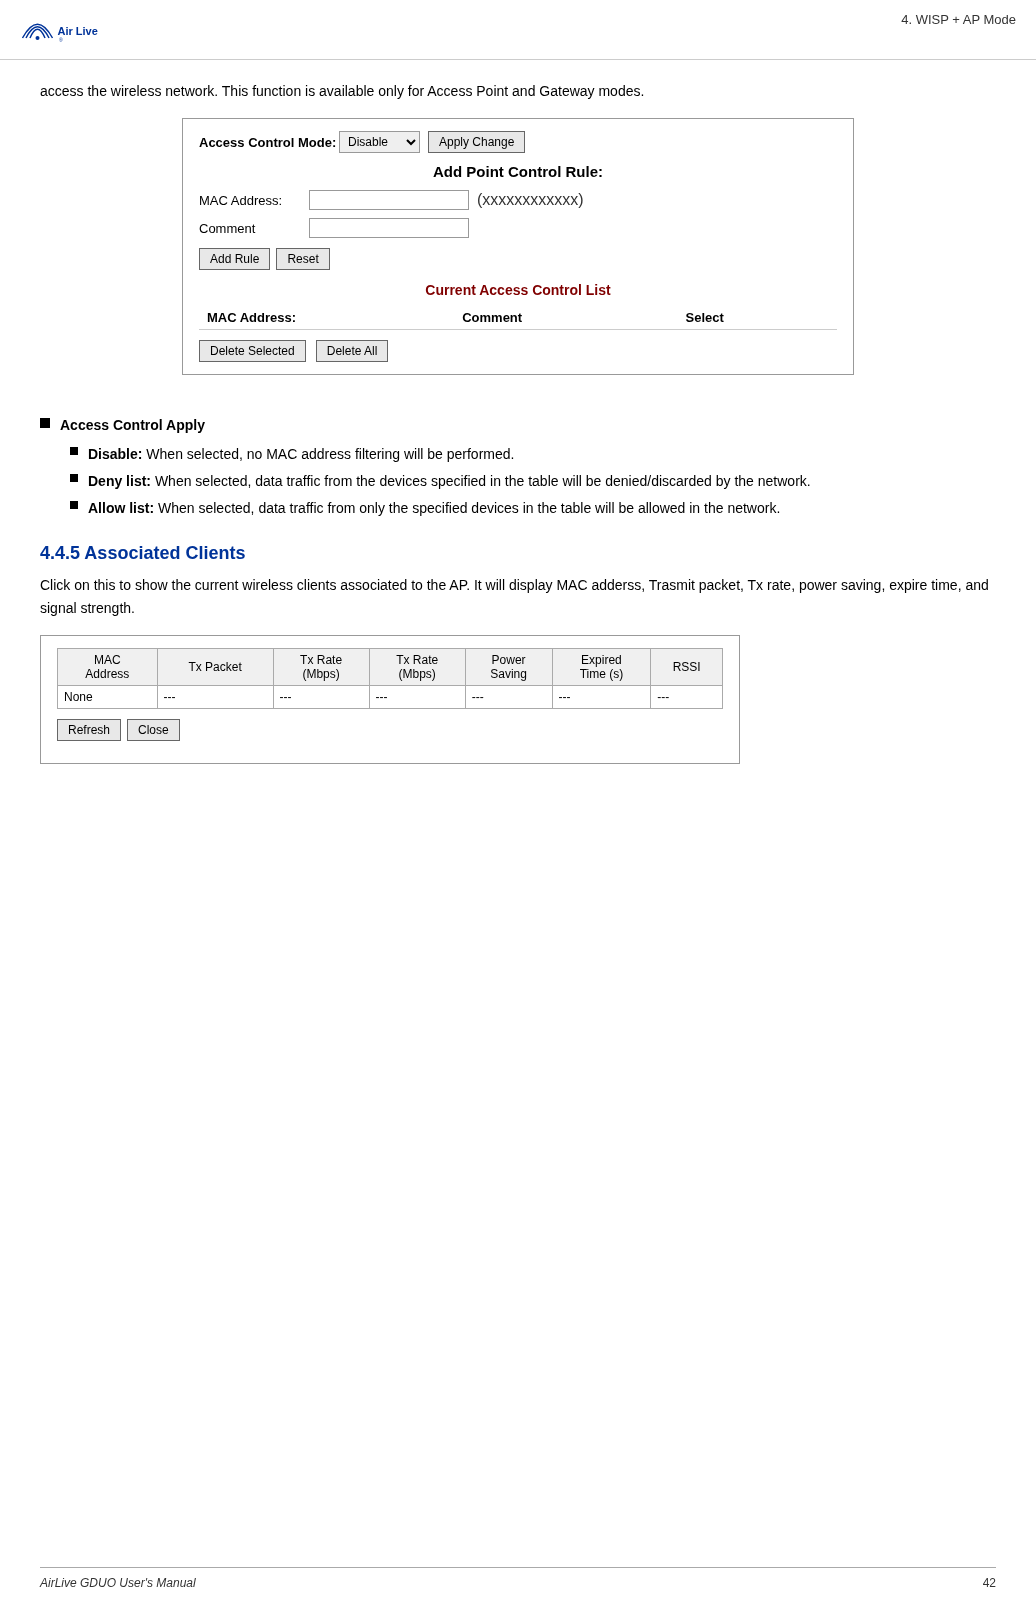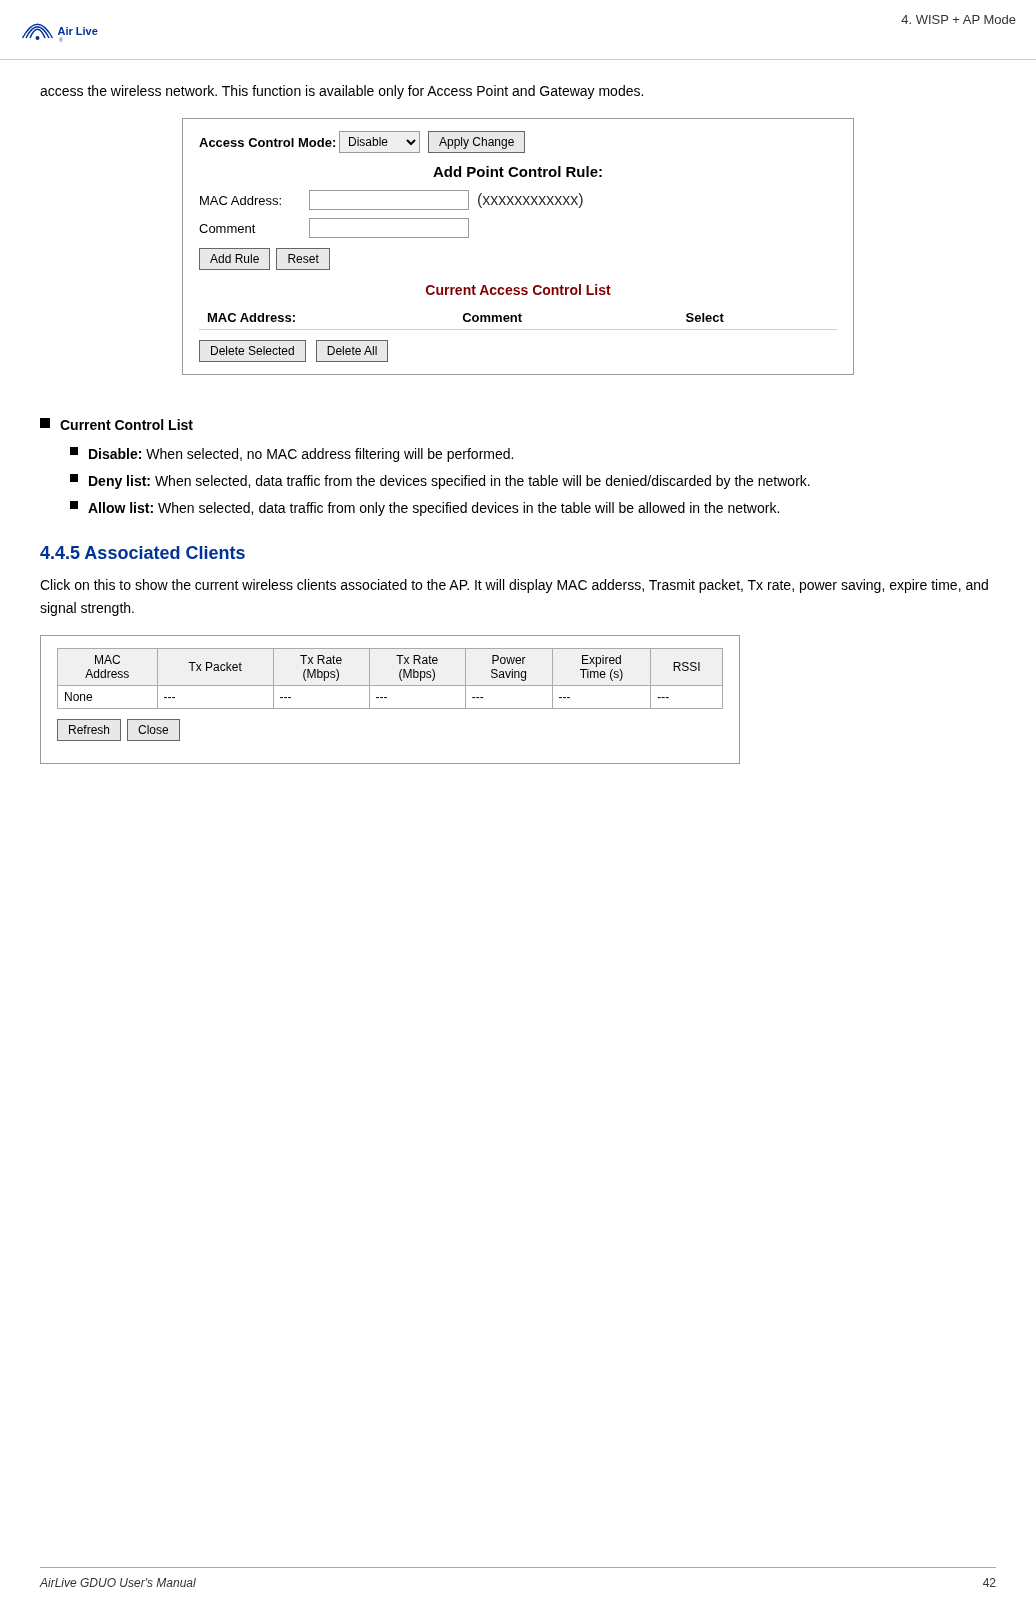--- a/index.html
+++ b/index.html
@@ -294,21 +294,21 @@
         <button class="panel-btn">Delete Selected</button>
         <button class="panel-btn">Delete All</button>
       </div>
     </div>
   </div>
 
   <div class="bullet-section">
     <div class="bullet-main">
       <div class="bullet-square"></div>
       <span class="bullet-text">
-        <strong>Current Control List</strong>
+        <strong>Access Control Apply</strong>
       </span>
     </div>
 
     <div class="bullet-sub">
       <div class="bullet-sub-sq"></div>
       <span class="bullet-text">
         <strong>Disable:</strong>
         <span>When selected, no MAC address filtering will be performed.</span>
       </span>
     </div>

